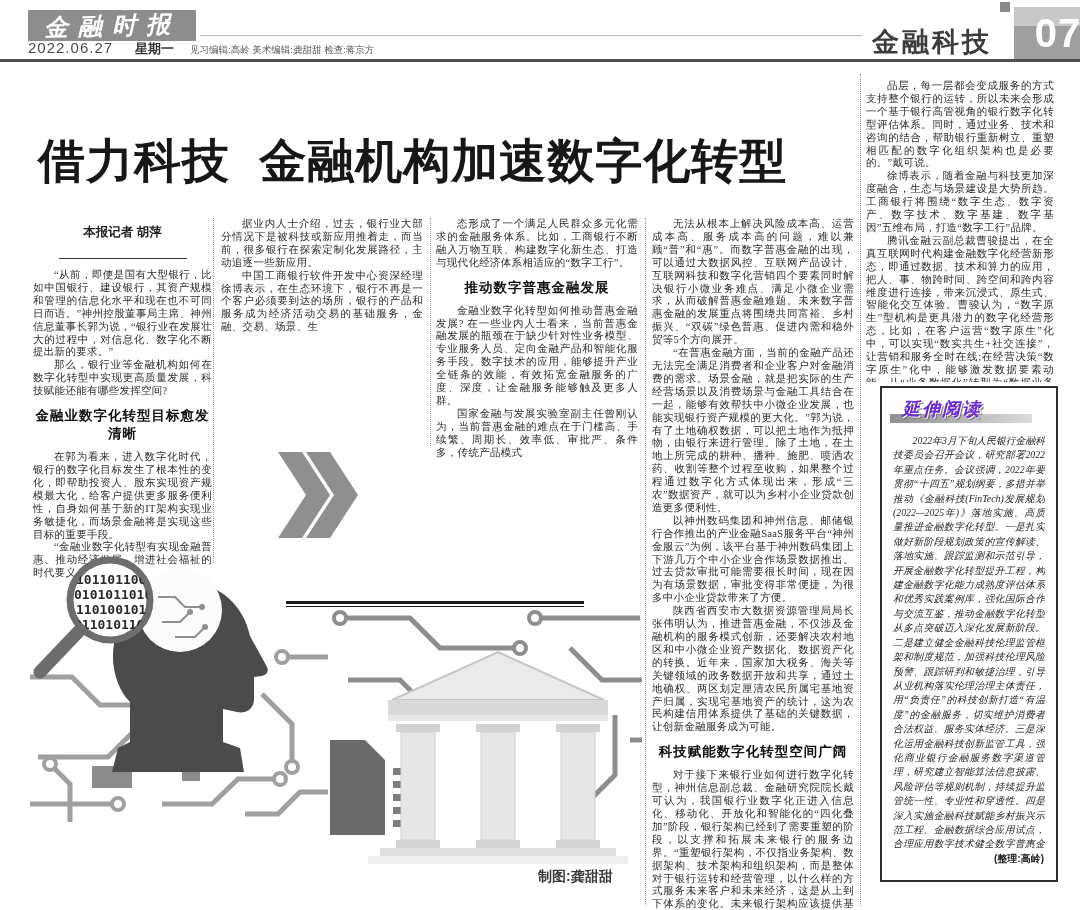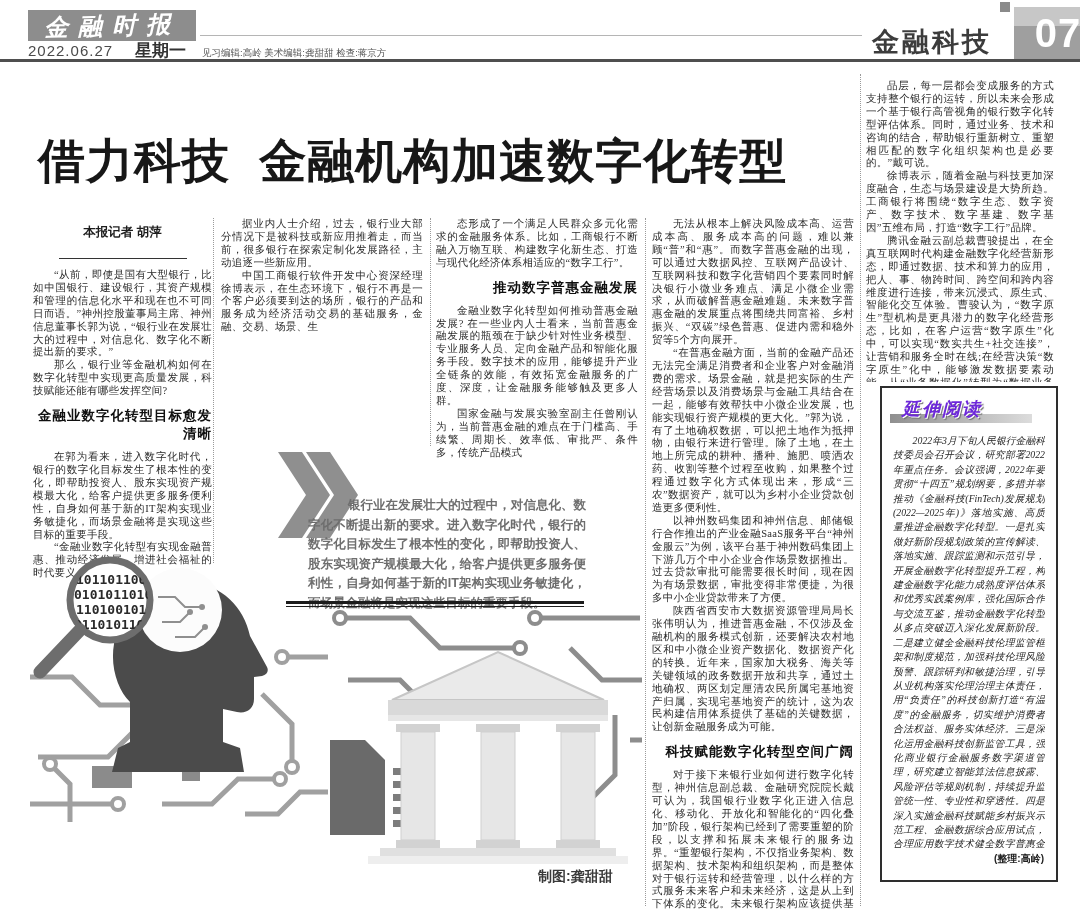--- a/index.html
+++ b/index.html
@@ -9,21 +9,21 @@
 
   
   .logo-box{left:28px;top:10px;width:168px;height:31px;background:#8d8d8d;
             display:flex;align-items:center;justify-content:center;}
   .logo-text{color:#ffffff;font-style:italic;font-weight:bold;font-size:24px;letter-spacing:10px;
              transform:rotate(-1.5deg);font-family:"Liberation Serif",serif;white-space:nowrap;}
   .hdr-thin-line{left:200px;top:35px;width:662px;height:1px;background:#b5b5b5;}
   .date-row{left:28px;top:39px;width:700px;display:flex;align-items:baseline;
             font-family:"Liberation Sans","DejaVu Sans",sans-serif;}
   .d-date{font-size:15px;color:#4a4a4a;letter-spacing:1px;}
-  .d-week{font-size:17px;font-weight:bold;color:#333;margin-left:22px;}
+  .d-week{font-size:13px;font-weight:bold;color:#333;margin-left:22px;}
   .d-editors{font-size:9.5px;color:#555;margin-left:16px;text-align:center;}
   .hdr-rule{left:0;top:59px;width:1080px;height:3px;background:#4f4f4f;}
   .section-title{left:872px;top:24px;width:130px;font-size:27px;font-weight:bold;color:#3c3c3c;
                  letter-spacing:3px;font-family:"Liberation Sans","DejaVu Sans",sans-serif;white-space:nowrap;}
   .corner-square{left:1000px;top:2px;width:10px;height:10px;background:#8a8a8a;}
   .page-box{left:1014px;top:7px;width:66px;height:53px;
             background:linear-gradient(180deg,#c7c7c7 0%,#c7c7c7 36%,#9f9f9f 36%,#9f9f9f 100%);
             display:flex;align-items:center;justify-content:center;}
   .page-num{color:#ffffff;font-size:40px;font-weight:bold;
             font-family:"Liberation Sans","DejaVu Sans",sans-serif;letter-spacing:1px;margin-left:22px;}
@@ -34,21 +34,21 @@
 
   
   .col{position:absolute;color:#2b2b2b;}
   .col1{left:33px; top:222px;width:179px;}
   .col2{left:221px;top:218px;width:202px;}
   .col3{left:436px;top:218px;width:202px;}
   .col4{left:652px;top:218px;width:202px;height:692px;overflow:hidden;}
   .col5{left:866px;top:80px; width:188px;height:302px;overflow:hidden;}
   .bp{margin:0;text-indent:2em;text-align:justify;font-size:10.5px;line-height:12.9px;
       letter-spacing:0.3px;color:#2b2b2b;}
-  .sh{text-align:right;font-weight:bold;font-size:13.5px;color:#101010;margin:9px 0 8px;
+  .sh{text-align:center;font-weight:bold;font-size:13.5px;color:#101010;margin:9px 0 8px;
       letter-spacing:1px;font-family:"Liberation Sans","DejaVu Sans",sans-serif;}
   .byline{text-align:center;font-weight:bold;font-size:12.5px;color:#1d1d1d;margin:2px 0 17px;
           font-family:"Liberation Sans","DejaVu Sans",sans-serif;}
   .byline-rule{width:128px;height:0;border-top:1.5px solid #333;margin:8px auto 10px;}
   .vsep{position:absolute;width:0;border-left:1px dotted #9a9a9a;}
   .sep1{left:213px;top:218px;height:345px;}
   .sep2{left:430px;top:218px;height:228px;}
   .sep3{left:645px;top:218px;height:688px;}
   .sep4{left:860px;top:74px;height:832px;}
 
@@ -144,21 +144,20 @@
     <p class="bp">徐博表示，随着金融与科技更加深度融合，生态与场景建设是大势所趋。工商银行将围绕“数字生态、数字资产、数字技术、数字基建、数字基因”五维布局，打造“数字工行”品牌。</p>
     <p class="bp">腾讯金融云副总裁曹骏提出，在全真互联网时代构建金融数字化经营新形态，即通过数据、技术和算力的应用，把人、事、物跨时间、跨空间和跨内容维度进行连接，带来沉浸式、原生式、智能化交互体验。曹骏认为，“数字原生”型机构是更具潜力的数字化经营形态，比如，在客户运营“数字原生”化中，可以实现“数实共生+社交连接”，让营销和服务全时在线;在经营决策“数字原生”化中，能够激发数据要素动能，从“业务数据化”转型为“数据业务化”。</p>
   </div>
 
   <div class="abs quote-chevron">
     <svg width="80" height="86" viewBox="0 0 80 86">
       <polygon points="0,0 24,0 52,43 24,86 0,86 28,43" fill="#8f8f8f"></polygon>
       <polygon points="28,0 52,0 80,43 52,86 28,86 56,43" fill="#8f8f8f"></polygon>
     </svg>
   </div>
-  <div class="abs quote-text">银行业在发展壮大的过程中，对信息化、数字化不断提出新的要求。进入数字化时代，银行的数字化目标发生了根本性的变化，即帮助投资人、股东实现资产规模最大化，给客户提供更多服务便利性，自身如何基于新的IT架构实现业务敏捷化，而场景金融将是实现这些目标的重要手段。</div>
   <div class="abs quote-rule"></div>
 
   <div class="abs head-illust">
     <svg width="300" height="272" viewBox="0 0 300 272">
       <g stroke="#a0a0a0" stroke-width="5" fill="none">
         <polyline points="0,125 42,125 70,153 128,153"></polyline>
         <polyline points="8,205 78,205 110,173"></polyline>
         <polyline points="0,252 88,252"></polyline>
         <polyline points="132,252 182,252 208,227 250,227"></polyline>
         <polyline points="232,142 262,172 262,215"></polyline>

